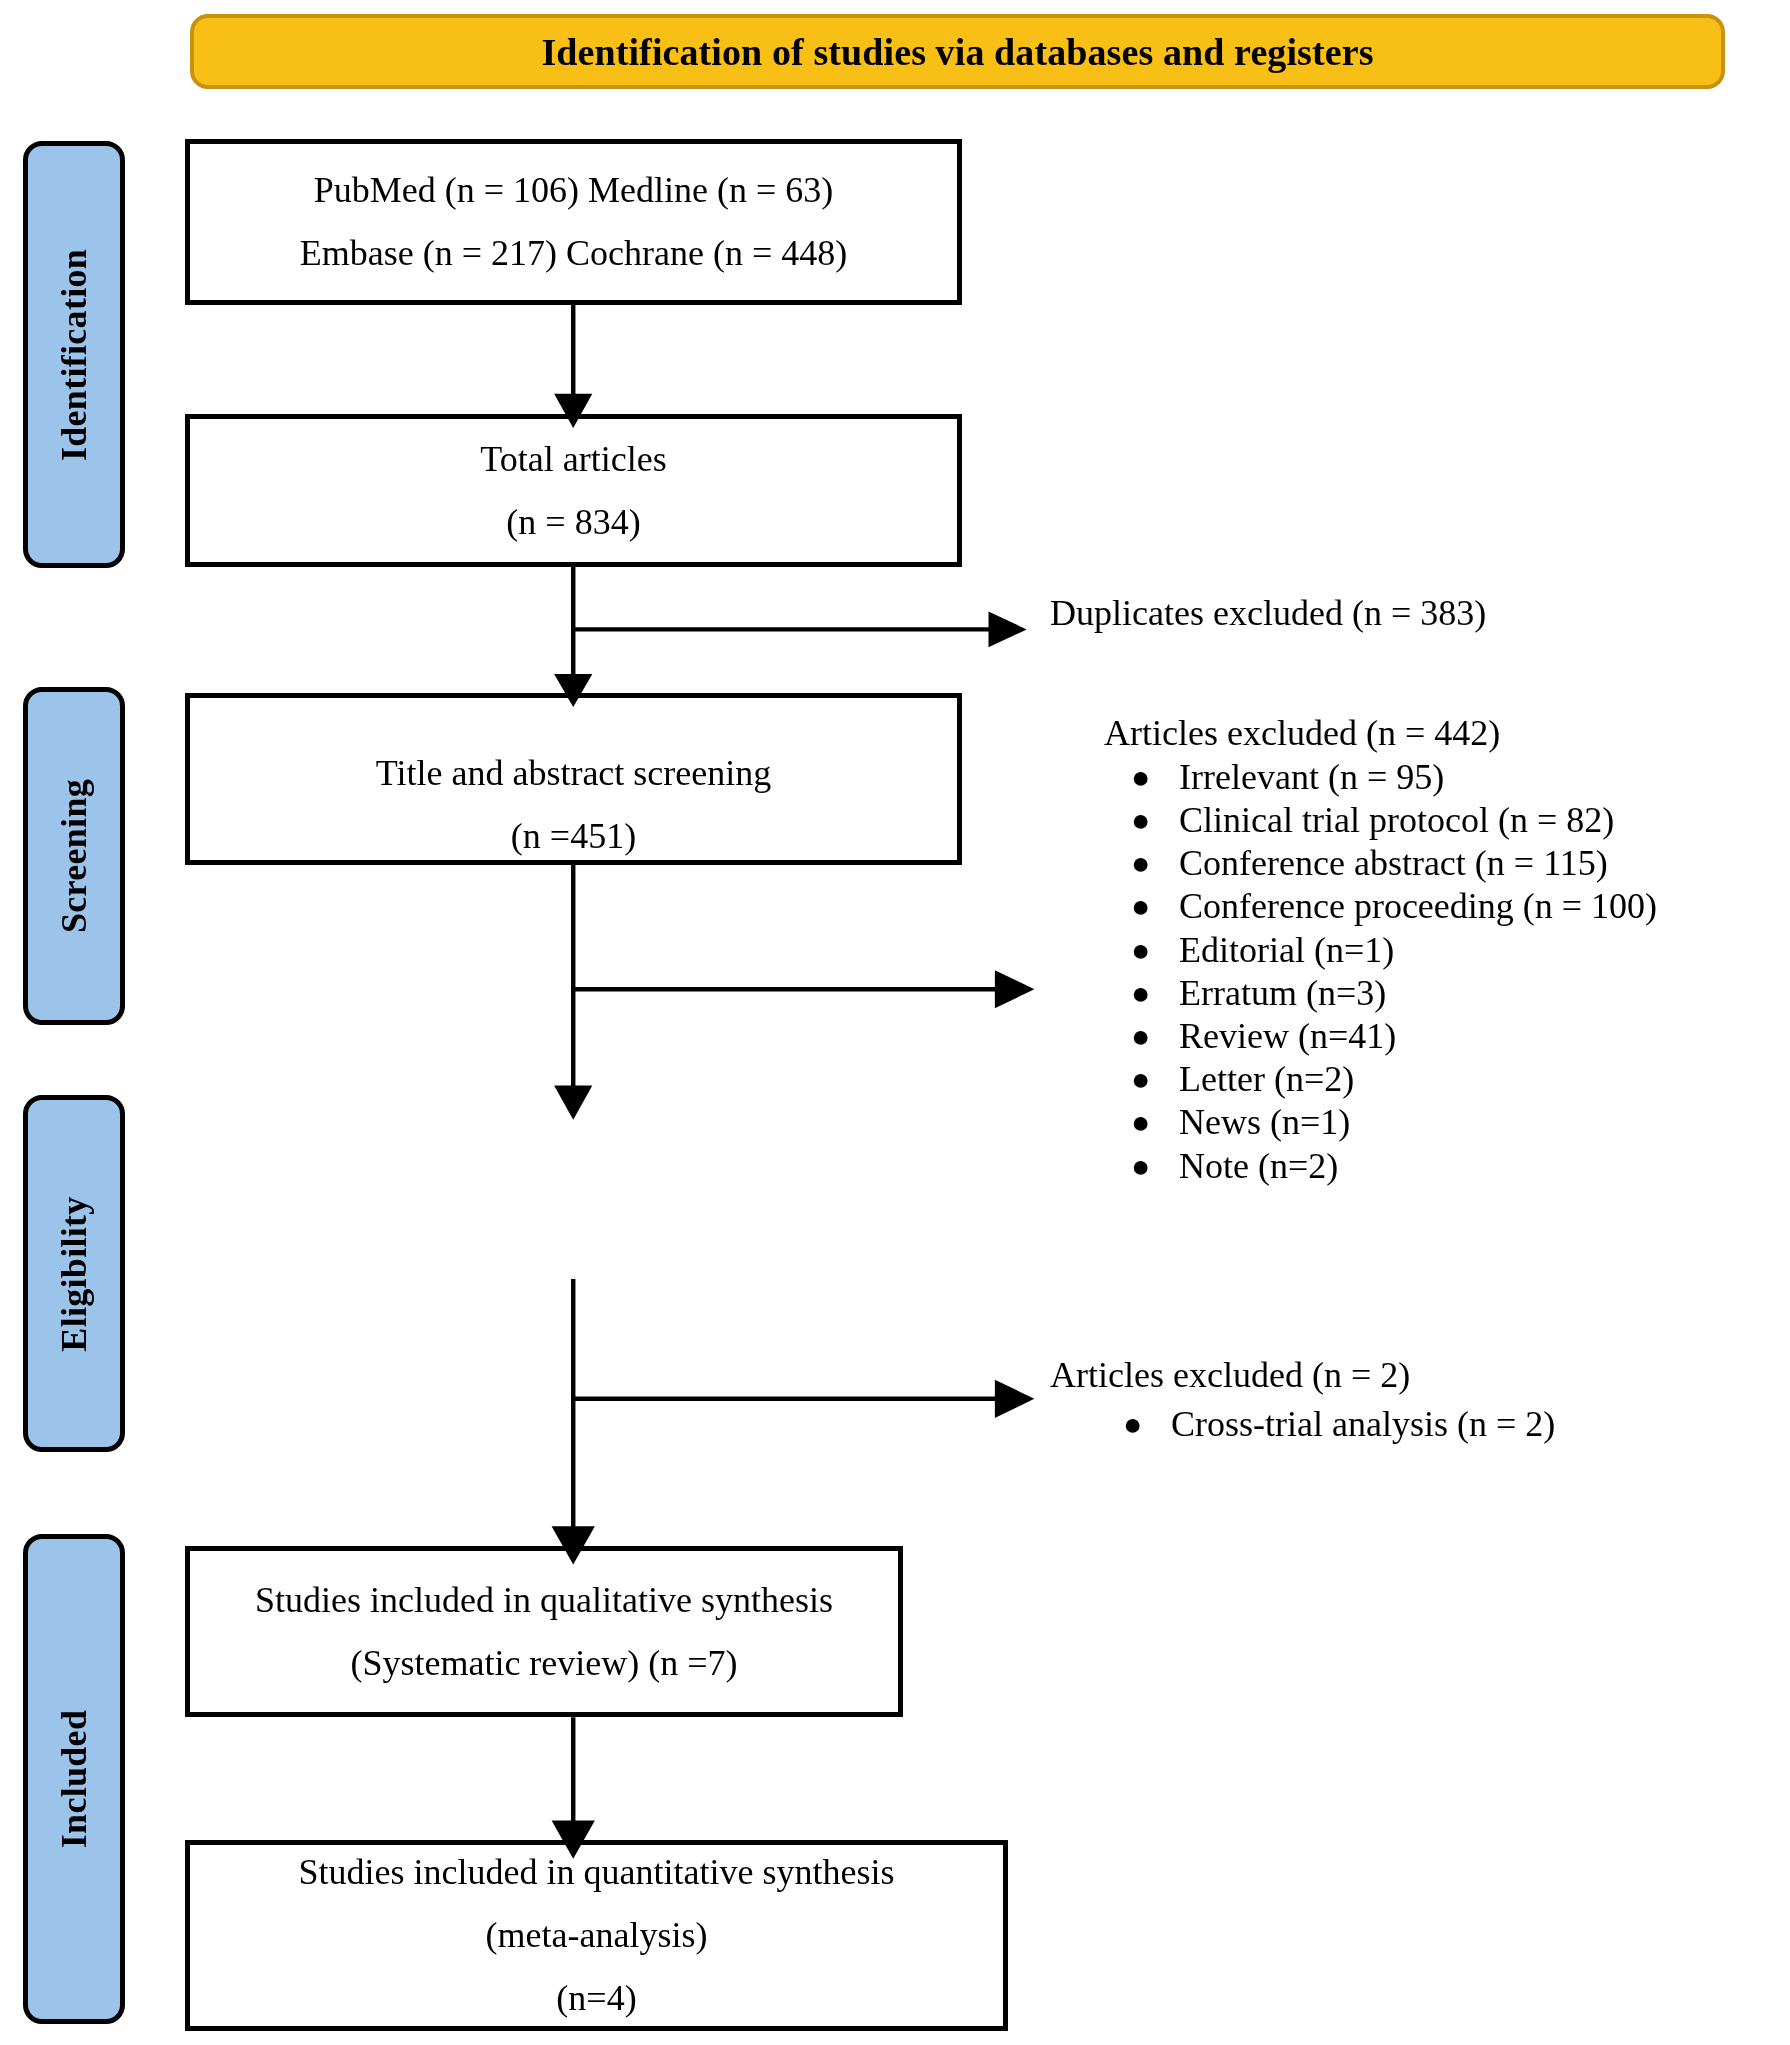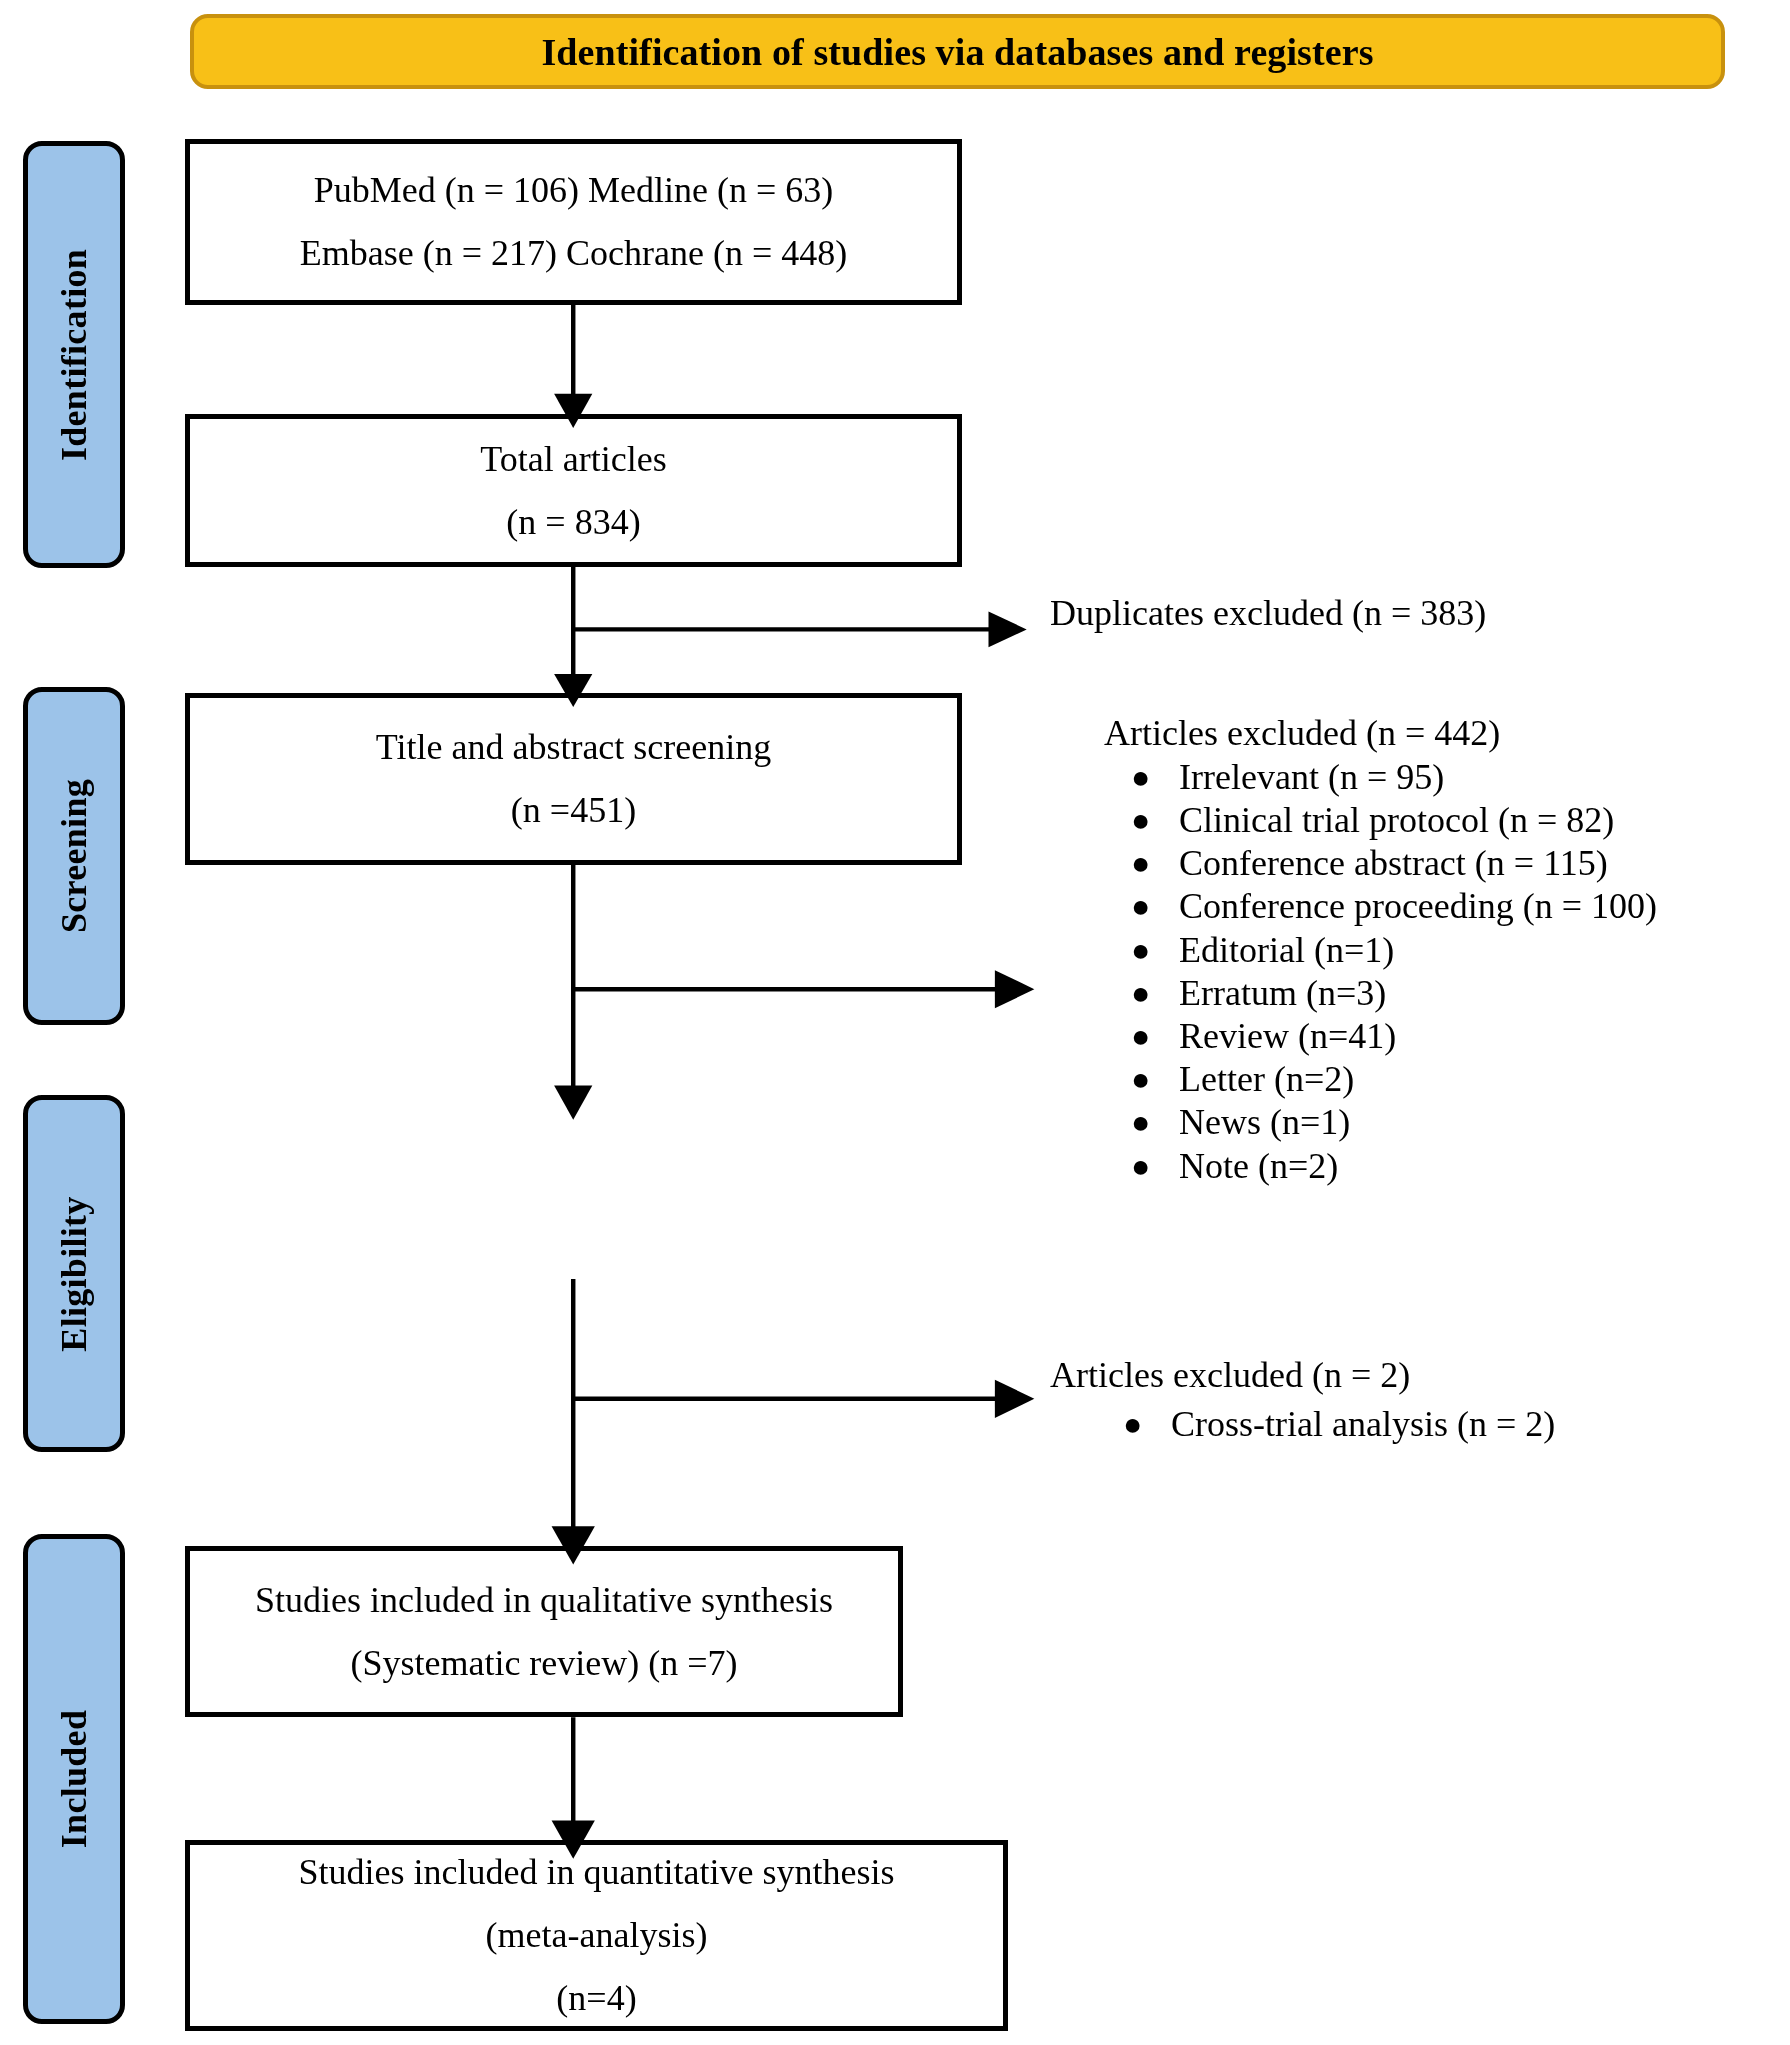--- a/index.html
+++ b/index.html
@@ -147,21 +147,21 @@
   <div class="proc-box" style="left:185px; top:139px; width:777px; height:166px;">
     <div class="proc-line">PubMed (n = 106) Medline (n = 63)</div>
     <div class="proc-line">Embase (n = 217) Cochrane (n = 448)</div>
   </div>
 
   <div class="proc-box" style="left:185px; top:414px; width:777px; height:153px;">
     <div class="proc-line">Total articles</div>
     <div class="proc-line">(n = 834)</div>
   </div>
 
-  <div class="proc-box" style="left:185px; top:693px; width:777px; height:172px;">
+  <div class="proc-box" style="left:185px; top:693px; width:777px; height:172px;justify-content:flex-end;">
     <div class="proc-line">Title and abstract screening</div>
     <div class="proc-line">(n =451)</div>
   </div>
 
 
   <div class="proc-box" style="left:185px; top:1546px; width:718px; height:171px;">
     <div class="proc-line">Studies included in qualitative synthesis</div>
     <div class="proc-line">(Systematic review) (n =7)</div>
   </div>
 

